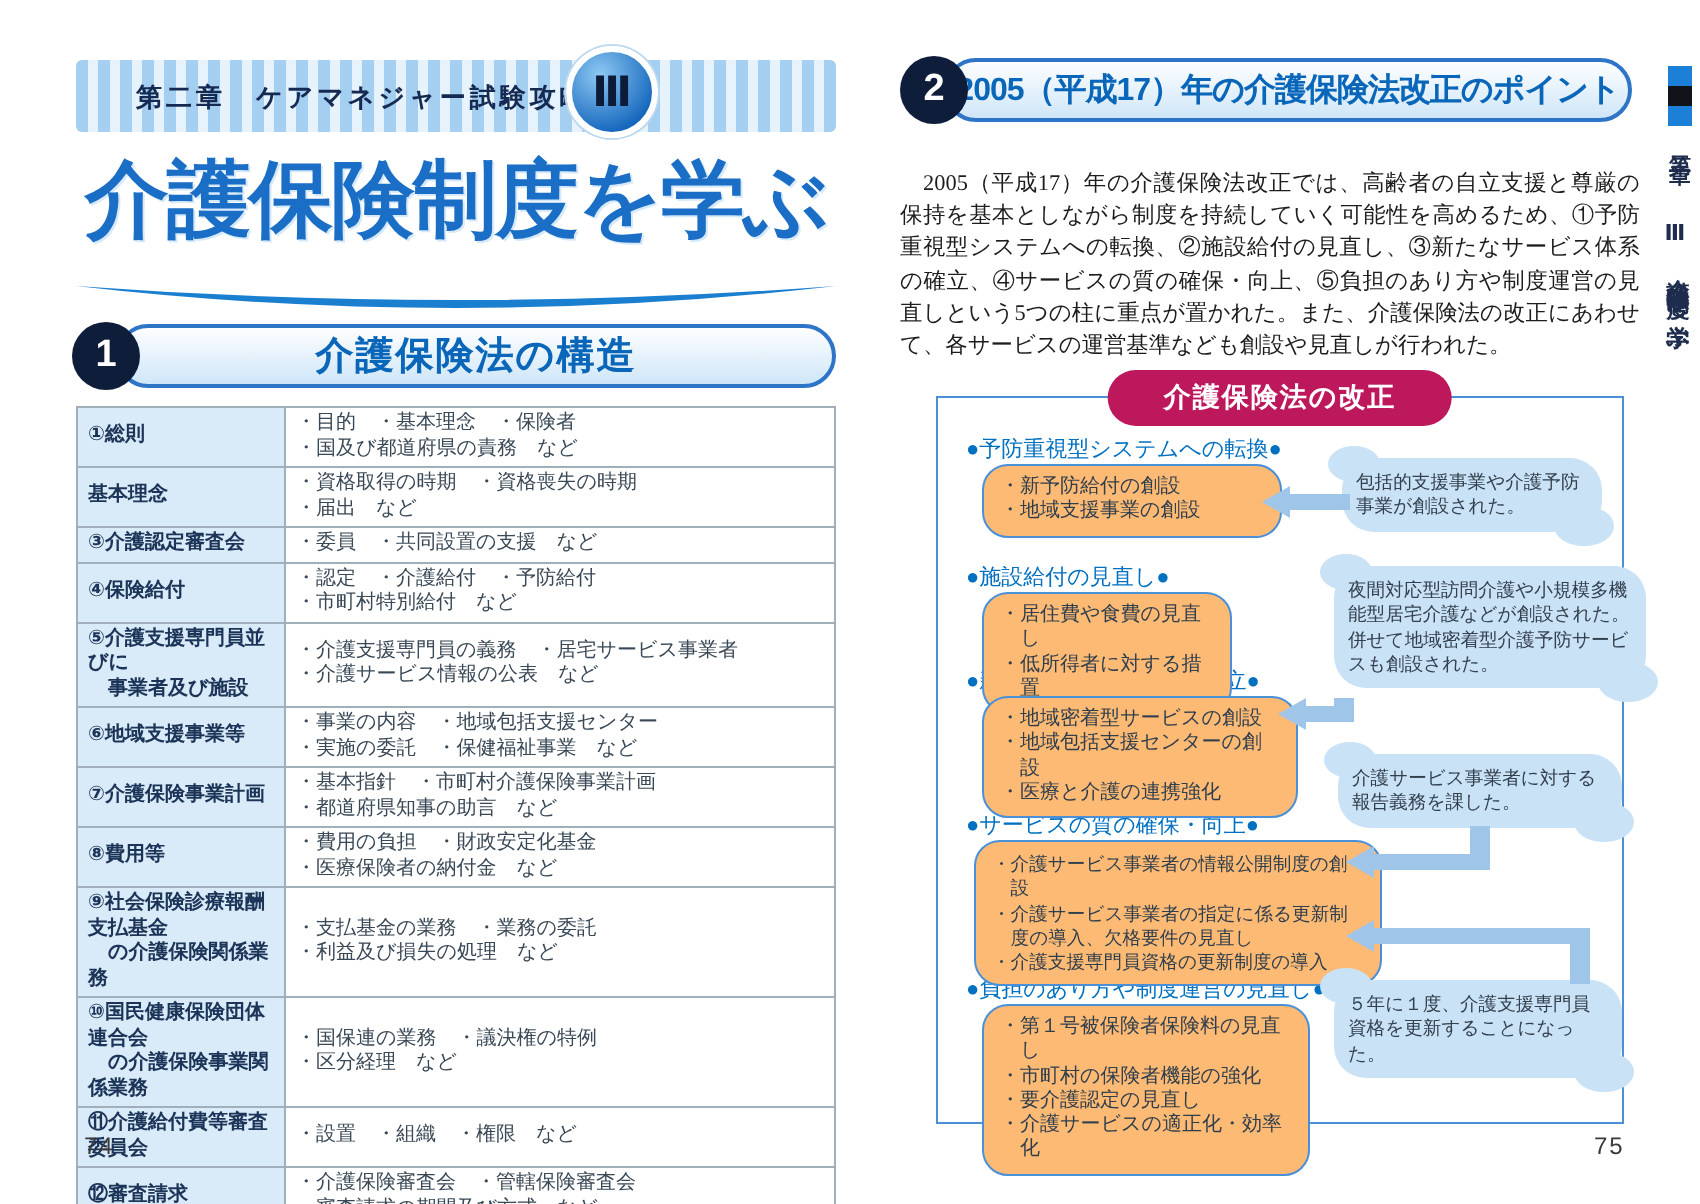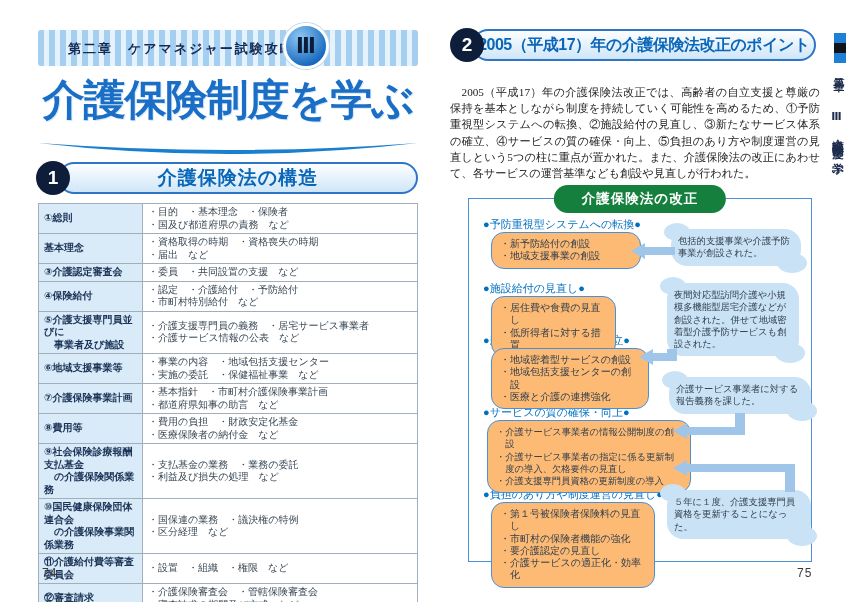--- a/index.html
+++ b/index.html
@@ -46,42 +46,42 @@
   #pn-r { left:797px; top:566px; }
 
   
   .para { left:450px; top:84px; width:370px; font-family:"Liberation Serif","DejaVu Serif",serif;
     font-size:11.2px; line-height:1.45; color:#1d1d1d; text-align:justify; white-space:pre-line; }
 
   
   .diagram { left:468px; top:198px; width:344px; height:364px;
     border:1.5px solid #4a90d9; background:#ffffff; }
   .d-title { position:absolute; left:50%; top:-14px; transform:translateX(-50%);
-    background:#15803d; color:#ffffff; font-size:13.5px; font-weight:bold; letter-spacing:1px;
+    background:#be185d; color:#ffffff; font-size:13.5px; font-weight:bold; letter-spacing:1px;
     padding:5px 28px; border-radius:16px; white-space:nowrap; z-index:4; }
   .d-head { position:absolute; font-size:11px; font-weight:normal; color:#0070c0; white-space:nowrap; }
   .d-box { position:absolute; border:1.3px solid #4a90d9; border-radius:13px;
     background:#fdba74; padding:5px 8px; z-index:1; }
   .d-box ul { list-style:none; }
   .d-box li { font-size:10px; line-height:1.23; color:#2f3e4d; padding-left:1em; text-indent:-1em; }
   #dbox4 li { font-size:9.3px; line-height:1.32; }
   #dhead1 { left:14px; top:18px; }   #dbox1 { left:22px; top:33px; width:150px; }
   #dhead2 { left:14px; top:82px; }   #dbox2 { left:22px; top:97px; width:125px; }
   #dhead3 { left:14px; top:134px; }  #dbox3 { left:22px; top:149px; width:158px; }
   #dhead4 { left:14px; top:206px; }  #dbox4 { left:18px; top:221px; width:204px; }
   #dhead5 { left:14px; top:288px; }  #dbox5 { left:22px; top:303px; width:164px; }
 
   .bubble { position:absolute; background:#c9e2f5; border-radius:16px;
     font-size:9.3px; line-height:1.32; color:#33404e; padding:6px 7px; z-index:2; }
   .bubble::before, .bubble::after { content:""; position:absolute; background:#c9e2f5;
     border-radius:50%; z-index:-1; }
   .bubble::before { width:26px; height:18px; left:-7px; top:-6px; }
   .bubble::after  { width:30px; height:20px; right:-6px; bottom:-7px; }
   #bub1 { left:202px; top:30px;  width:130px; }
-  #bub2 { left:198px; top:84px;  width:132px; }
+  #bub2 { left:198px; top:84px;  width:156px; }
   #bub3 { left:200px; top:178px; width:142px; }
   #bub4 { left:198px; top:291px; width:144px; }
   .arrows { position:absolute; left:0; top:0; z-index:3; pointer-events:none; }
 
   
   .tab-blocks { left:834px; top:33px; width:12px; }
   .tab-blocks .blk { width:12px; height:10px; }
   .vtext { writing-mode:vertical-rl; text-orientation:upright;
     color:#1e2c4d; font-weight:bold; white-space:nowrap; }
   #tab-chapter { left:831px; top:68px; font-size:11px; letter-spacing:2px; }

